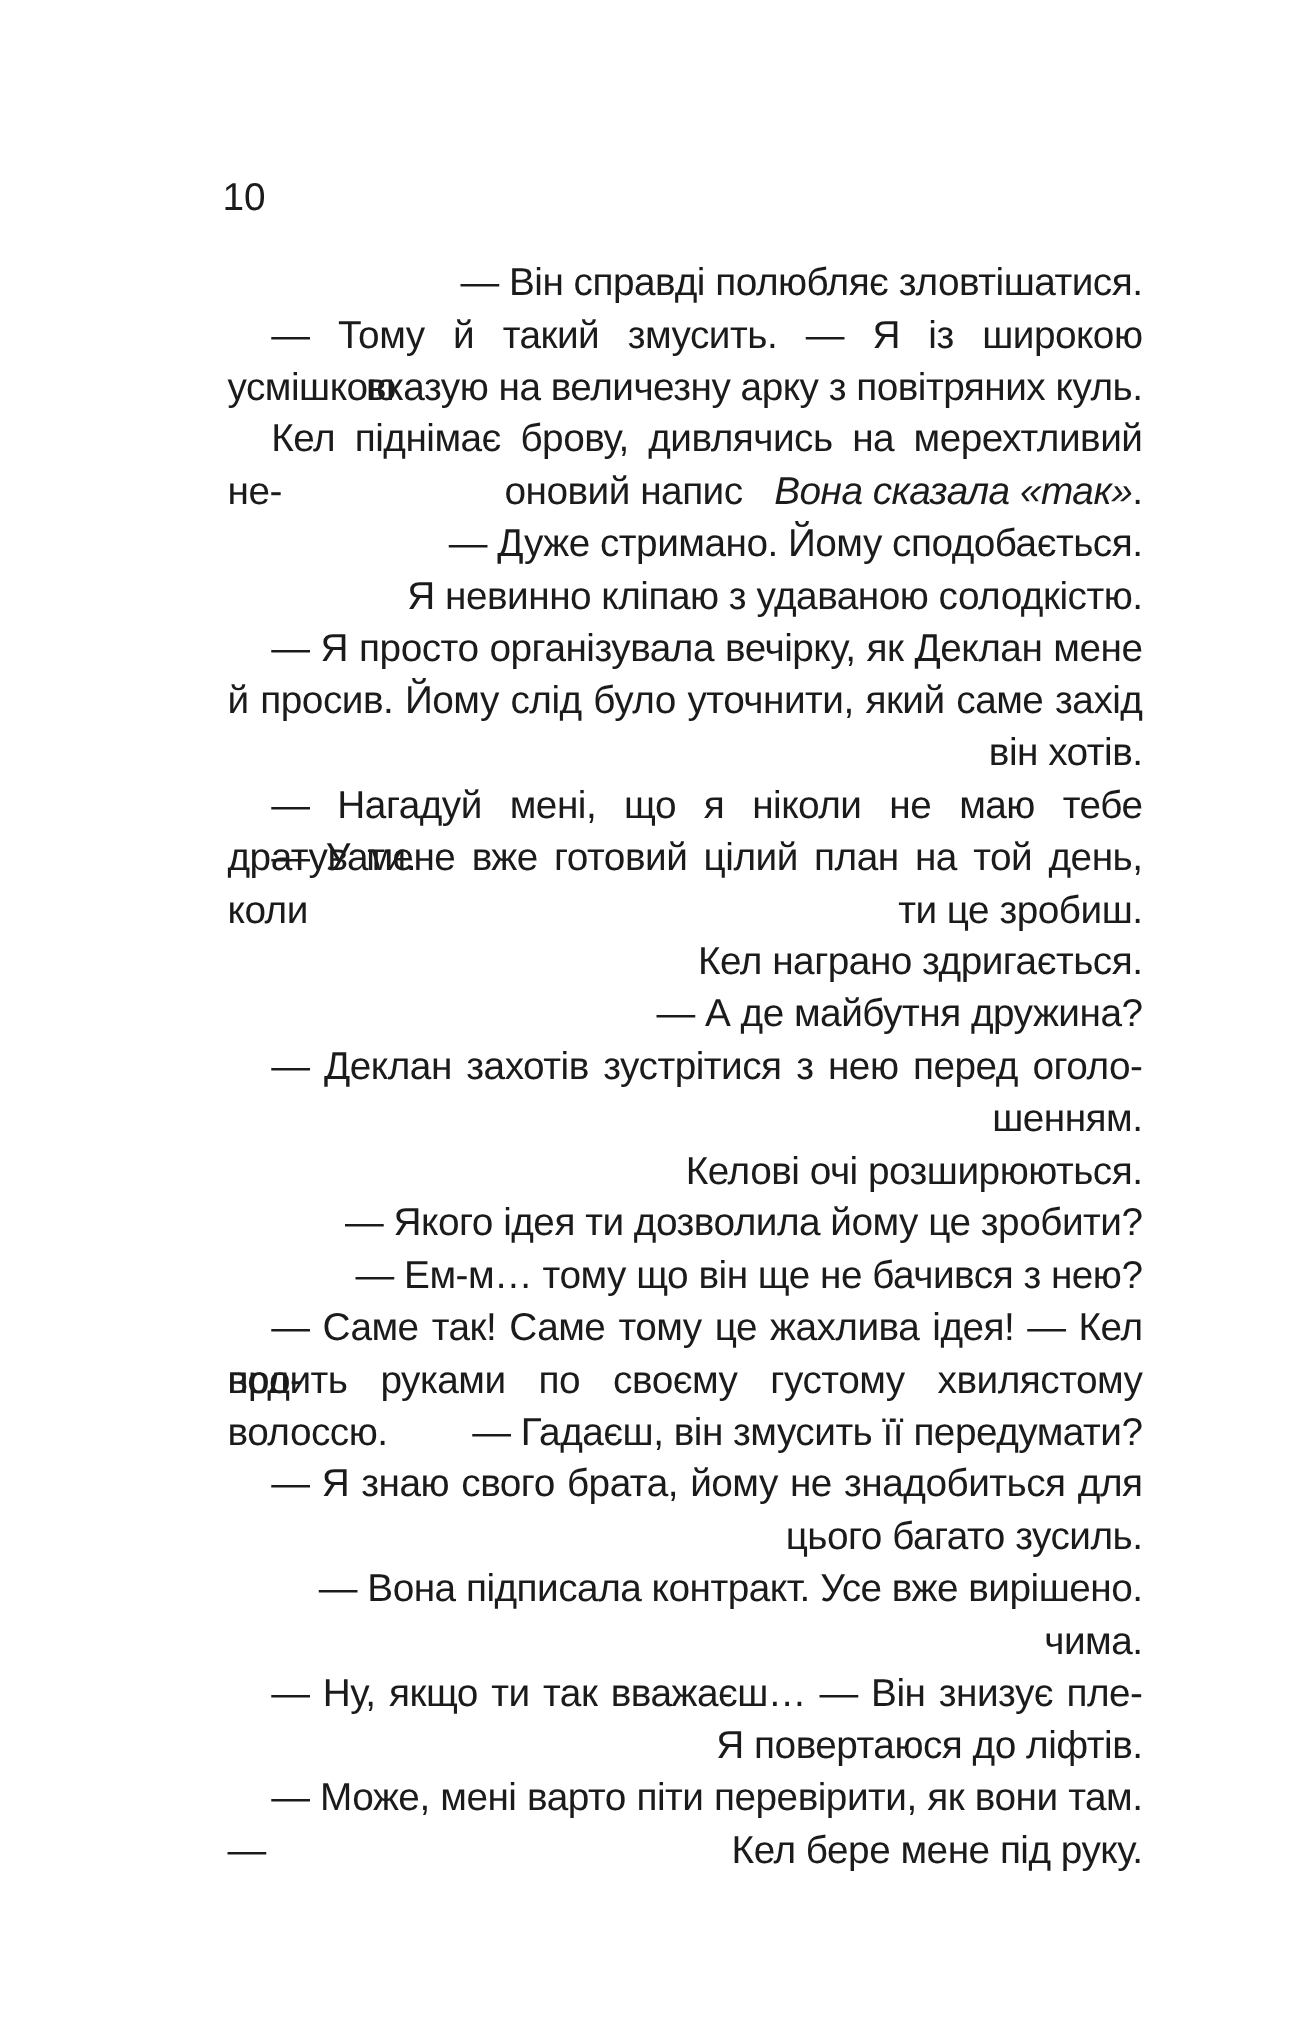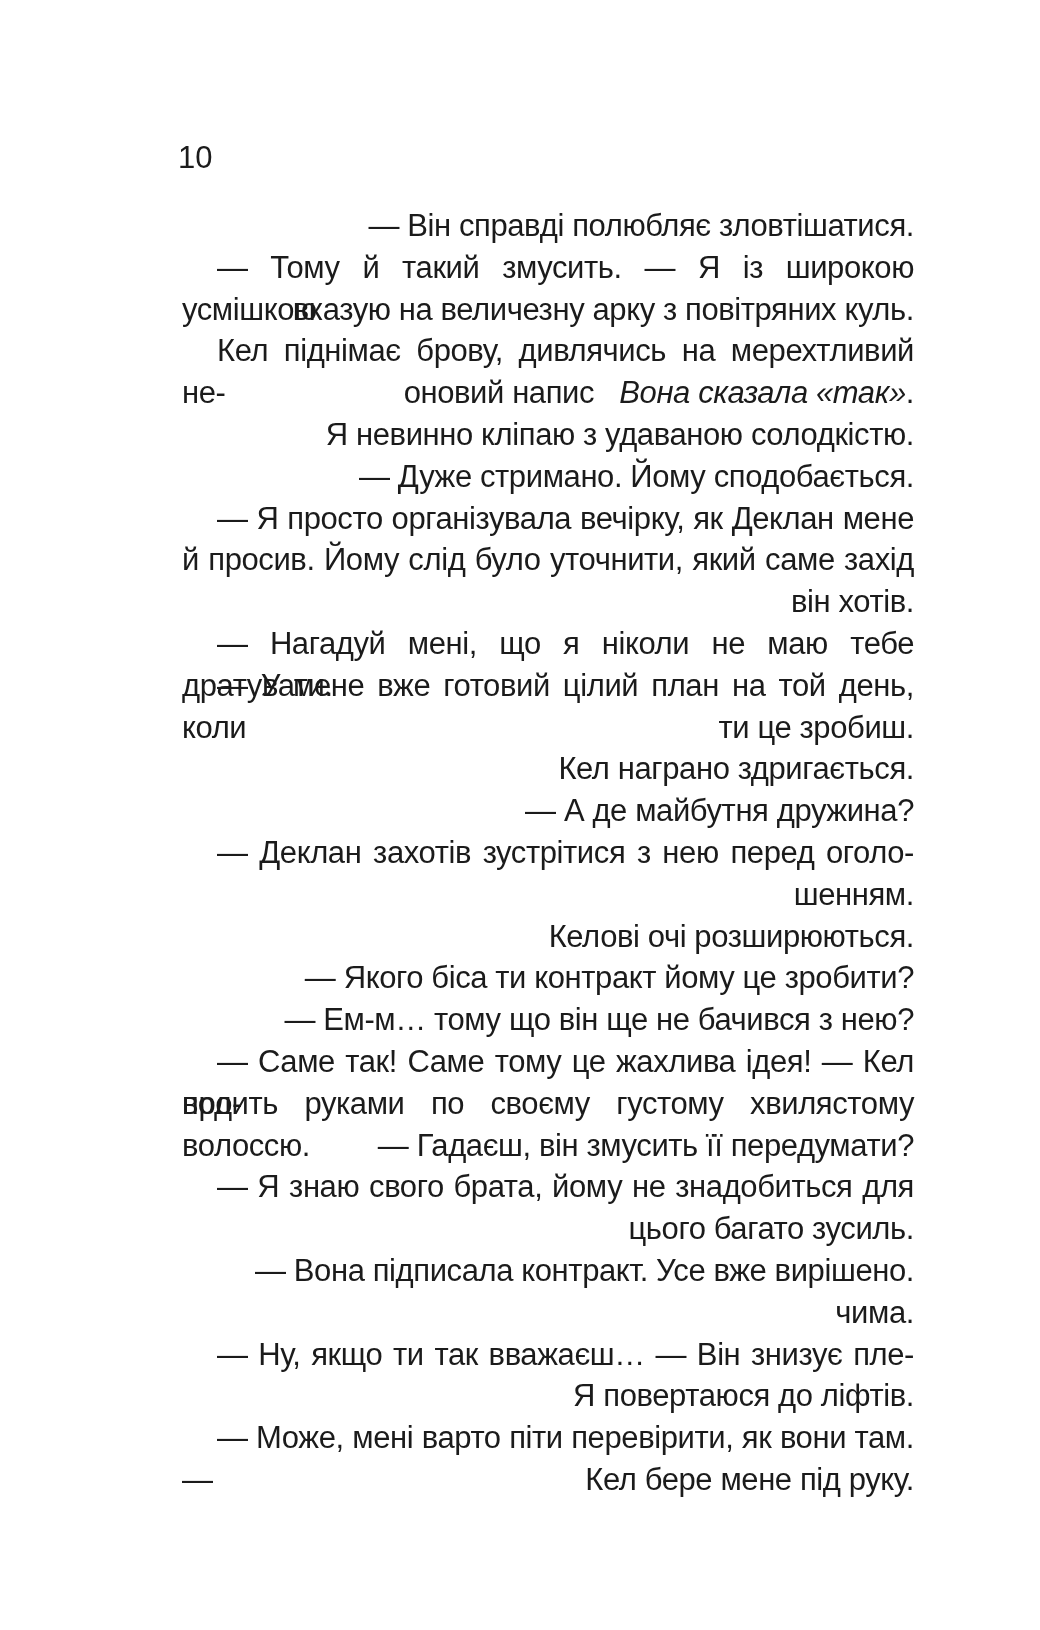--- a/index.html
+++ b/index.html
@@ -59,34 +59,34 @@
 <body>
 
 <div class="page">
   <div class="page-number">10</div>
   <div class="text-block" id="text-block">
       <div class="line indent"><span class="seg-regular">— Він справді полюбляє зловтішатися.</span></div>
       <div class="line indent justify"><span class="seg-regular">— Тому й такий змусить. — Я із широкою усмішкою</span></div>
       <div class="line"><span class="seg-regular">вказую на величезну арку з повітряних куль.</span></div>
       <div class="line indent justify"><span class="seg-regular">Кел піднімає брову, дивлячись на мерехтливий не-</span></div>
       <div class="line"><span class="seg-regular">оновий напис </span><span class="seg-italic">Вона сказала «так»</span><span class="seg-regular">.</span></div>
+      <div class="line indent"><span class="seg-regular">— Дуже стримано. Йому сподобається.</span></div>
       <div class="line indent"><span class="seg-regular">Я невинно кліпаю з удаваною солодкістю.</span></div>
-      <div class="line indent"><span class="seg-regular">— Дуже стримано. Йому сподобається.</span></div>
       <div class="line indent justify"><span class="seg-regular">— Я просто організувала вечірку, як Деклан мене</span></div>
       <div class="line justify"><span class="seg-regular">й просив. Йому слід було уточнити, який саме захід</span></div>
       <div class="line"><span class="seg-regular">він хотів.</span></div>
       <div class="line indent justify"><span class="seg-regular">— Нагадуй мені, що я ніколи не маю тебе дратувати.</span></div>
       <div class="line indent justify"><span class="seg-regular">— У мене вже готовий цілий план на той день, коли</span></div>
       <div class="line"><span class="seg-regular">ти це зробиш.</span></div>
       <div class="line indent"><span class="seg-regular">Кел награно здригається.</span></div>
       <div class="line indent"><span class="seg-regular">— А де майбутня дружина?</span></div>
       <div class="line indent justify"><span class="seg-regular">— Деклан захотів зустрітися з нею перед оголо-</span></div>
       <div class="line"><span class="seg-regular">шенням.</span></div>
       <div class="line indent"><span class="seg-regular">Келові очі розширюються.</span></div>
-      <div class="line indent"><span class="seg-regular">— Якого біса ти контракт йому це зробити?</span></div>
+      <div class="line indent"><span class="seg-regular">— Якого ідея ти дозволила йому це зробити?</span></div>
       <div class="line indent"><span class="seg-regular">— Ем-м… тому що він ще не бачився з нею?</span></div>
       <div class="line indent justify"><span class="seg-regular">— Саме так! Саме тому це жахлива ідея! — Кел про-</span></div>
       <div class="line justify"><span class="seg-regular">водить руками по своєму густому хвилястому волоссю.</span></div>
       <div class="line indent"><span class="seg-regular">— Гадаєш, він змусить її передумати?</span></div>
       <div class="line indent justify"><span class="seg-regular">— Я знаю свого брата, йому не знадобиться для</span></div>
       <div class="line"><span class="seg-regular">цього багато зусиль.</span></div>
       <div class="line indent"><span class="seg-regular">— Вона підписала контракт. Усе вже вирішено.</span></div>
       <div class="line"><span class="seg-regular">чима.</span></div>
       <div class="line indent justify"><span class="seg-regular">— Ну, якщо ти так вважаєш… — Він знизує пле-</span></div>
       <div class="line"><span class="seg-regular">Я повертаюся до ліфтів.</span></div>

